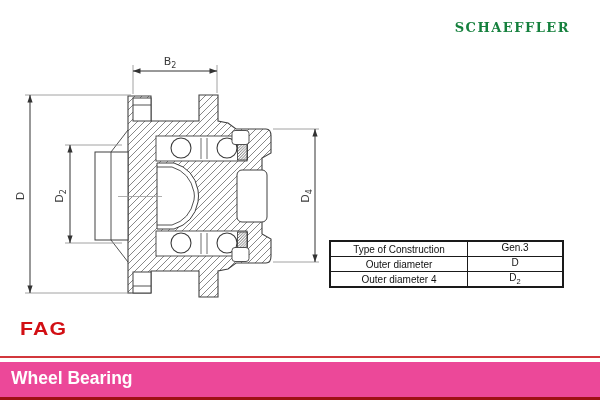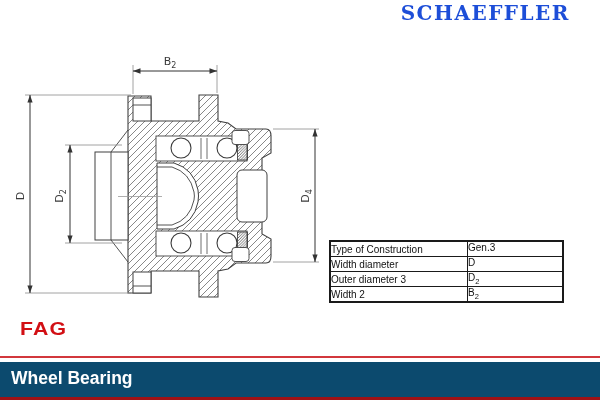--- a/index.html
+++ b/index.html
@@ -1,45 +1,45 @@
 <!DOCTYPE html>
 <html><head>
 <meta charset="utf-8">
 <style>
   html,body{margin:0;padding:0;}
   body{width:600px;height:400px;background:#ffffff;position:relative;overflow:hidden;
        font-family:"Liberation Sans", sans-serif;}
   
-  .schaeffler{position:absolute;top:1px;right:30px;font-family:"DejaVu Serif", serif;
-      font-weight:bold;font-size:20px;letter-spacing:1.5px;color:#1d4ed8;}
+  .schaeffler{position:absolute;top:20px;right:30px;font-family:"DejaVu Serif", serif;
+      font-weight:bold;font-size:13px;letter-spacing:1.5px;color:#15803d;}
   
   .drawing{position:absolute;left:0;top:55px;width:340px;height:250px;}
   .drawing svg{position:absolute;left:0;top:0;}
   .dim-label{position:absolute;font-family:"DejaVu Sans", sans-serif;font-size:11px;
       color:#3a3a3a;width:34px;height:14px;line-height:14px;text-align:center;}
   .dim-label sub{font-size:8px;}
   .dim-rot{transform:rotate(-90deg);}
   .dim-b2{left:153px;top:0px;}
   .dim-d {left:4px;top:134px;}
   .dim-d2{left:43px;top:134px;}
   .dim-d4{left:289px;top:134px;}
   
   .spec-table{position:absolute;left:329px;top:240px;border-collapse:collapse;
       font-family:"Liberation Sans", sans-serif;font-size:10px;color:#111;}
-  .spec-table td{border:1px solid #1a1a1a;height:13px;padding:0 0;text-align:left;
+  .spec-table td{border:1px solid #1a1a1a;height:13px;padding:0 0;text-align:center;
       white-space:nowrap;}
   .spec-table{border:2px solid #1a1a1a;}
   .spec-table .col-label{width:136px;}
   .spec-table .col-value{width:94px;margin-top:9px;}
   .spec-table sub{font-size:7.5px;}
   
   .fag{position:absolute;left:20px;top:318px;font-size:19px;font-weight:900;
       letter-spacing:1px;color:#D20F14;transform:scaleX(1.12);transform-origin:left center;}
   .footer-thin-line{position:absolute;left:0;top:356px;width:600px;height:2px;background:#d2373c;}
-  .footer-bar{position:absolute;left:0;top:362px;width:600px;height:38px;background:#0c4a6e;}
+  .footer-bar{position:absolute;left:0;top:362px;width:600px;height:38px;background:#ec4899;}
   .footer-bar-dark{position:absolute;left:0;bottom:0;width:600px;height:3px;background:#9E1115;}
   .footer-title{position:absolute;left:11px;top:6px;color:#ffffff;font-size:17.5px;font-weight:bold;}
 </style>
 </head>
 <body>
 
 <div class="schaeffler">SCHAEFFLER</div>
 
 <div class="drawing">
   <svg width="340" height="250" viewBox="0 55 340 250">
@@ -136,30 +136,26 @@
   <div class="dim-label dim-rot dim-d4"><span>D</span><sub>4</sub></div>
 </div>
 
 <table class="spec-table">
   <tbody>
     <tr>
       <td class="col-label">Type of Construction</td>
       <td class="col-value"><span>Gen.3</span><sub></sub></td>
     </tr>
     <tr>
-      <td class="col-label">Width diameter</td>
+      <td class="col-label">Outer diameter</td>
       <td class="col-value"><span>D</span><sub></sub></td>
     </tr>
     <tr>
-      <td class="col-label">Outer diameter 3</td>
+      <td class="col-label">Outer diameter 4</td>
       <td class="col-value"><span>D</span><sub>2</sub></td>
-    </tr>
-    <tr>
-      <td class="col-label">Width 2</td>
-      <td class="col-value"><span>B</span><sub>2</sub></td>
     </tr>
   </tbody>
 </table>
 
 <div class="fag">FAG</div>
 <div class="footer-thin-line"></div>
 <div class="footer-bar">
   <span class="footer-title">Wheel Bearing</span>
   <div class="footer-bar-dark"></div>
 </div>

